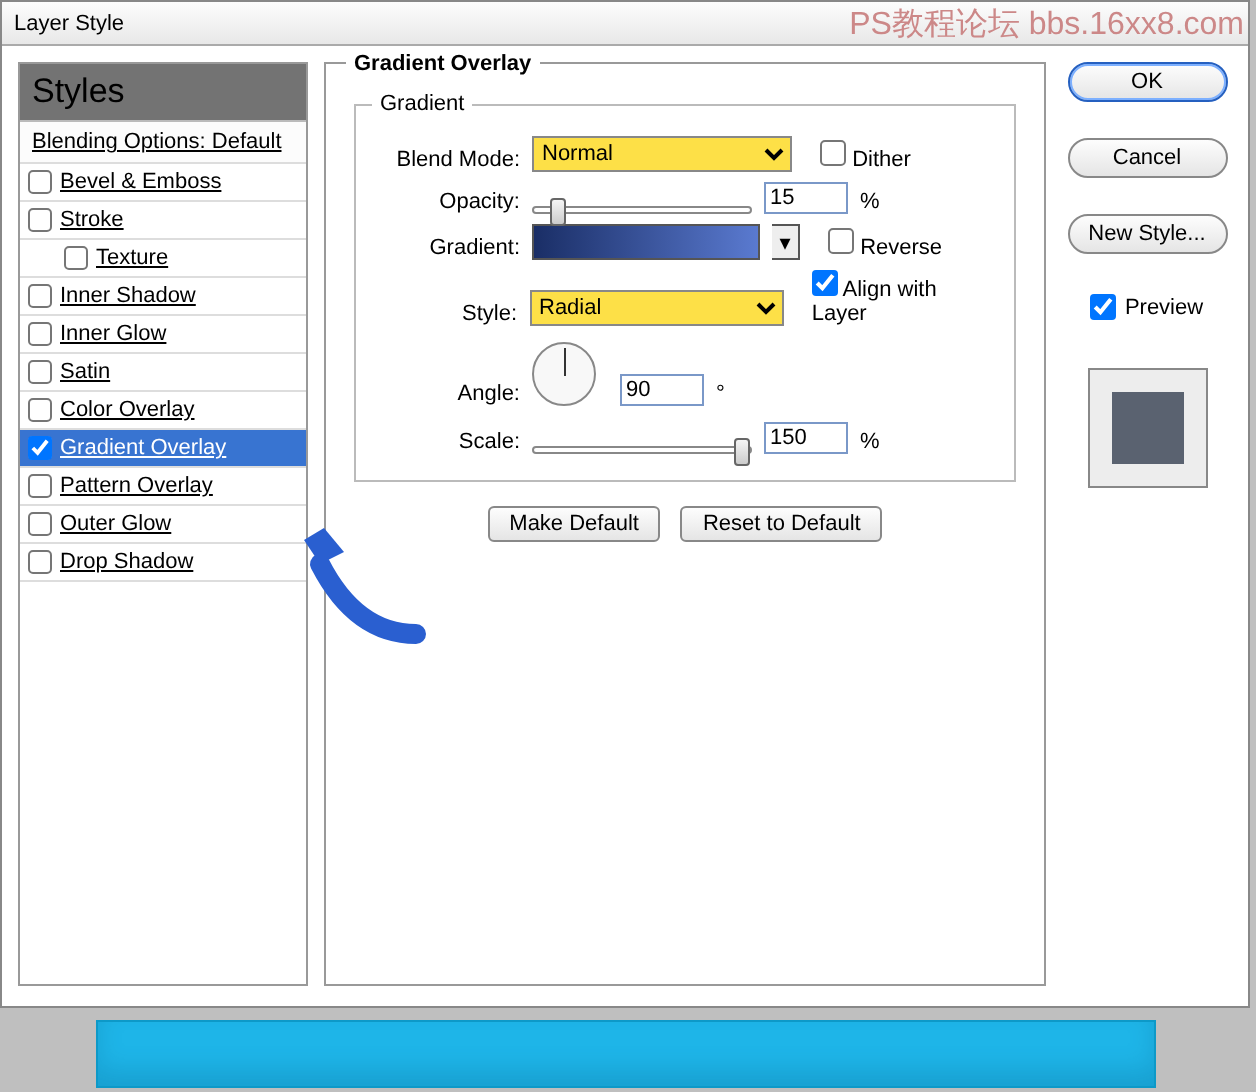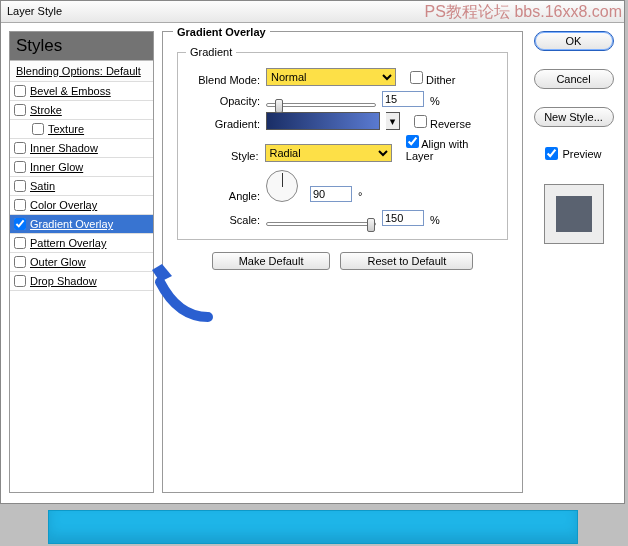--- a/index.html
+++ b/index.html
@@ -23,21 +23,21 @@
 .row label.lab { width: 72px; text-align: right; }
 select { border: 1px solid #888; background: #fde047; font-size: 11px; height: 18px; }
 .slider-track { height: 4px; background: #fff; border: 1px solid #888; border-radius: 2px; position: relative; flex: 1; }
 .slider-thumb { position: absolute; top: -5px; width: 8px; height: 14px; background: linear-gradient(#f5f5f5,#ccc); border: 1px solid #666; border-radius: 2px; }
 .num-input { width: 42px; border: 1px solid #7a98c8; background: #fff; padding: 1px 2px; text-align: left; }
 .grad-preview { width: 114px; height: 18px; background: linear-gradient(to right, #1a2e66, #5a7ad0); border: 1px solid #555; }
 .grad-dropdown { width: 14px; height: 18px; border: 1px solid #555; border-left: none; background: #eee; display: flex; align-items: center; justify-content: center; }
 .angle-dial { width: 32px; height: 32px; border: 1px solid #888; border-radius: 50%; background: #f8f8f8; position: relative; }
 .angle-hand { position: absolute; width: 1px; height: 14px; background: #333; left: 50%; top: 2px; transform-origin: bottom; }
 .btn-row { display: flex; justify-content: center; gap: 10px; margin-top: 12px; }
-.btn-sm { background: linear-gradient(#fdfdfd,#e5e5e5); border: 1px solid #888; border-radius: 3px; padding: 2px 26px; cursor: pointer; }
+.btn-sm { background: linear-gradient(#fdfdfd,#e5e5e5); border: 1px solid #888; border-radius: 3px; padding: 2px 10px; cursor: pointer; }
 .right-panel { width: 85px; display: flex; flex-direction: column; gap: 18px; align-items: center; }
 .dlg-btn { width: 80px; height: 20px; background: linear-gradient(#fdfdfd,#e5e5e5); border: 1px solid #888; border-radius: 10px; cursor: pointer; font-size: 11px; }
 .dlg-btn.primary { border: 1px solid #2560c0; box-shadow: inset 0 0 0 1px #7db0ff; }
 .preview-check { display: flex; align-items: center; gap: 4px; margin: 2px 0; }
 .preview-swatch { width: 60px; height: 60px; border: 1px solid #888; background: #ededed; display: flex; align-items: center; justify-content: center; margin-top: 4px; }
 .preview-inner { width: 36px; height: 36px; background: #5a6270; }
 .arrow { position: absolute; left: 148px; top: 262px; pointer-events: none; }
 .bottom-bar { position: absolute; left: 48px; top: 510px; width: 530px; height: 34px; background: #1eb5e8; border: 1px solid #0d99c8; box-shadow: inset 0 -8px 12px rgba(0,80,120,.2); }
 </style>
 </head>

